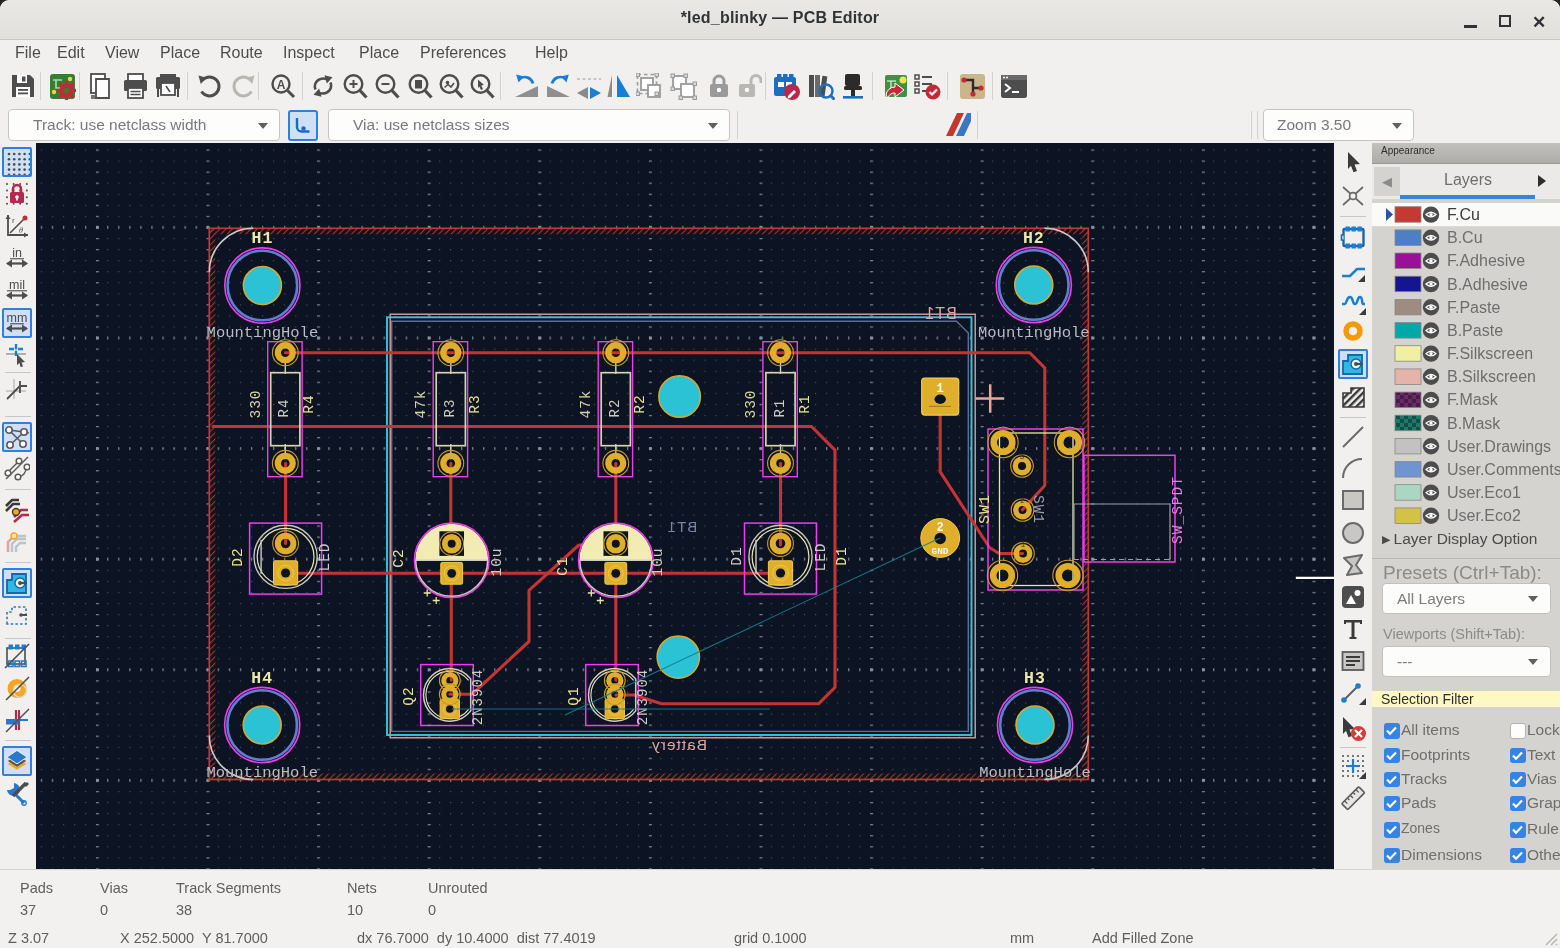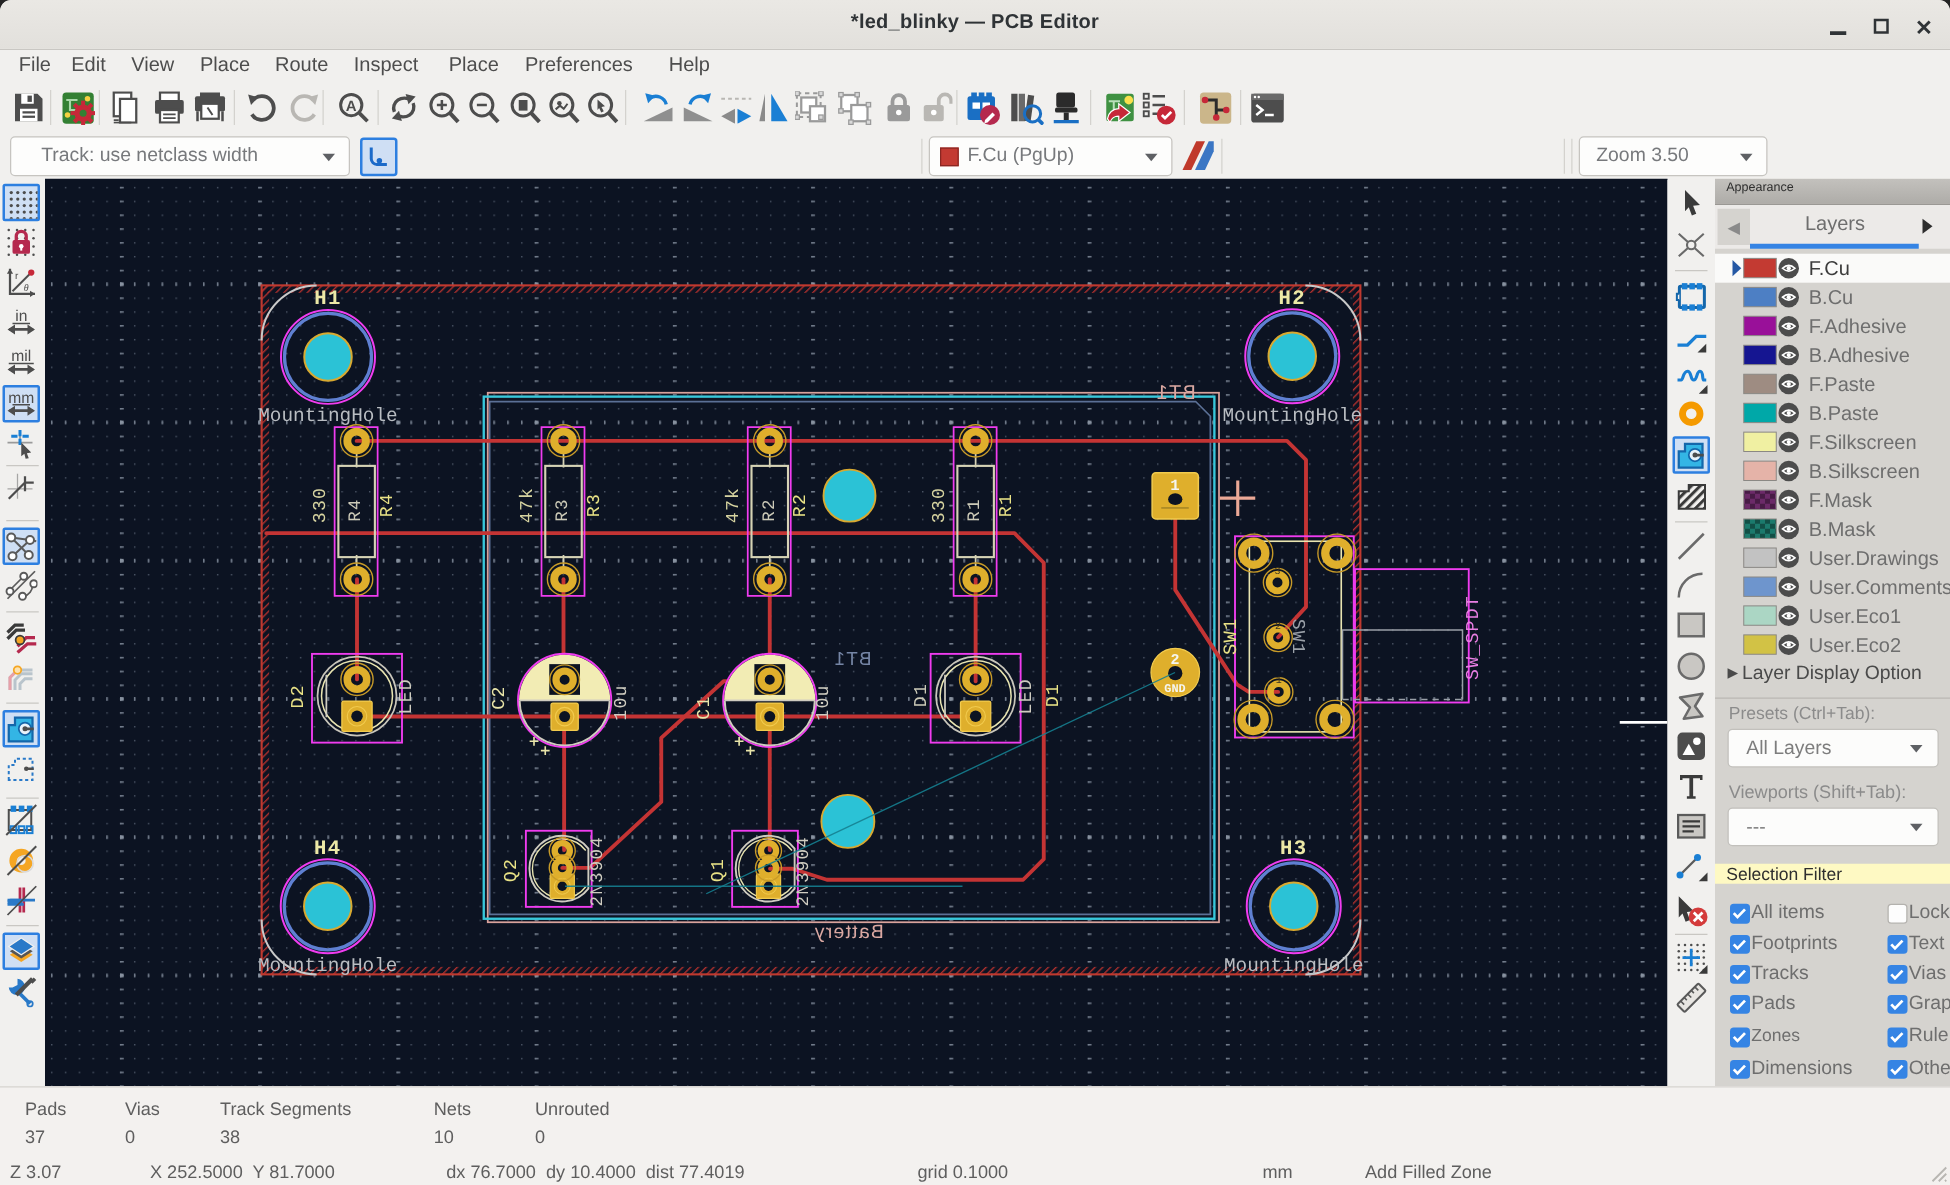--- a/index.html
+++ b/index.html
@@ -317,22 +317,22 @@
           <path d="M12 18 h7" stroke="#fff" stroke-width="2"></path>
         </svg>
       </div>
     </div>
   <div id="tb2" class="abs">
     <div class="abs combo" style="left:8px;width:272px;padding-left:24px">Track: use netclass width<span class="arr"></span></div>
     <div class="abs" style="left:288px;top:4px;width:30px;height:31px;background:#cfdff4;border:2px solid #2d7fe0;border-radius:3px"><svg width="26" height="27" viewBox="0 0 26 27">
           <path d="M7 6 v9 a4.5 4.5 0 0 0 4.5 4.5 h8" fill="none" stroke="#1b6ac9" stroke-width="2.4"></path>
           <circle cx="13.5" cy="16.5" r="2.2" fill="#1b6ac9"></circle>
         </svg></div>
+    <div class="abs combo" style="left:328px;width:402px;padding-left:24px">Via: use netclass sizes<span class="arr"></span></div>
     <div class="abs sepv" style="left:737px;top:5px"></div>
-    <div class="abs combo" style="left:743px;width:195px;padding-left:8px"><span style="display:inline-block;width:15px;height:15px;background:#c33a32;border:1px solid #8a2722;margin-right:7px"></span>F.Cu (PgUp)<span class="arr"></span></div>
     <div class="abs" style="left:944px;top:5px;width:28px;height:27px"><svg width="28" height="27" viewBox="0 0 28 27">
           <path d="M2 25 L13 2 H20 L9 25 Z" fill="#c0392b"></path>
           <path d="M12 25 L23 2 H27 V10 L20 25 Z" fill="#3b76c4"></path>
         </svg></div>
     <div class="abs sepv" style="left:977px;top:5px"></div>
     <div class="abs sepv" style="left:1251px;top:5px"></div>
       <div class="abs sepv" style="left:1257px;top:5px"></div>
     <div class="abs combo" style="left:1263px;width:151px">Zoom 3.50<span class="arr"></span></div>
   </div>
   <div id="ltb" class="abs">
@@ -1115,21 +1115,21 @@
         <rect x="23" y="364.9" width="26" height="15.5" fill="#d2c245" stroke="#8a8884" stroke-width="0.8"></rect>
         <g transform="translate(59,372.795)">
           <circle r="8.2" fill="#4c4c4c"></circle>
           <path d="M-5 0 Q0 -4.6 5 0 Q0 4.6 -5 0 Z" fill="none" stroke="#fff" stroke-width="1.3"></path>
           <circle r="1.7" fill="#fff"></circle>
         </g>
         <text x="75" y="378.3" font-size="16" fill="#6e6e6e" font-family="Liberation Sans">User.Eco2</text>
       </svg>
 <span class="abs" style="left:10px;top:387px;font-size:15.5px;color:#4a4a4a"><span style="font-size:11px;vertical-align:1.5px">▶</span> Layer Display Option</span>
 <div class="abs" style="left:0;top:415px;width:188px;height:278px;background:#d5d3cf;border-top:1px solid #bab8b4"></div>
-<span class="abs" style="left:11px;top:419px;font-size:14px;color:#8b8b8b">Presets (Ctrl+Tab):</span>
+<span class="abs" style="left:11px;top:419px;font-size:19px;color:#8b8b8b">Presets (Ctrl+Tab):</span>
 <div class="abs" style="left:10px;top:440px;width:169px;height:31px;background:#fcfcfb;border:1px solid #c2c0bc;border-radius:4px">
         <span style="position:absolute;left:14px;top:6px;font-size:15.5px;color:#7d7d7d">All Layers</span>
         <span style="position:absolute;right:12px;top:12px;width:0;height:0;border-left:5.5px solid transparent;border-right:5.5px solid transparent;border-top:6.5px solid #5e6064"></span>
       </div>
 <span class="abs" style="left:11px;top:483px;font-size:14.5px;color:#8b8b8b">Viewports (Shift+Tab):</span>
 <div class="abs" style="left:10px;top:503px;width:169px;height:31px;background:#fcfcfb;border:1px solid #c2c0bc;border-radius:4px">
         <span style="position:absolute;left:14px;top:6px;font-size:15.5px;color:#7d7d7d">---</span>
         <span style="position:absolute;right:12px;top:12px;width:0;height:0;border-left:5.5px solid transparent;border-right:5.5px solid transparent;border-top:6.5px solid #5e6064"></span>
       </div>
 <div class="abs" style="left:0;top:548px;width:188px;height:16px;background:#fef9c3">

